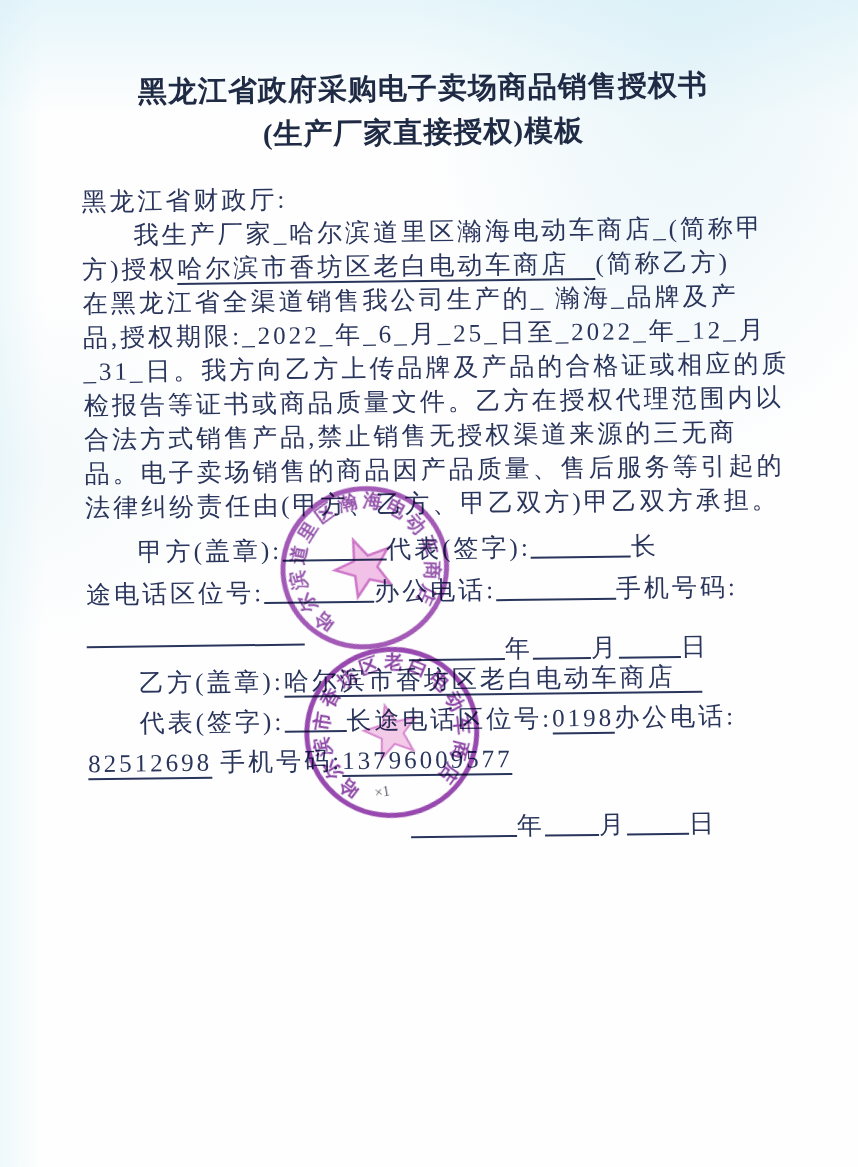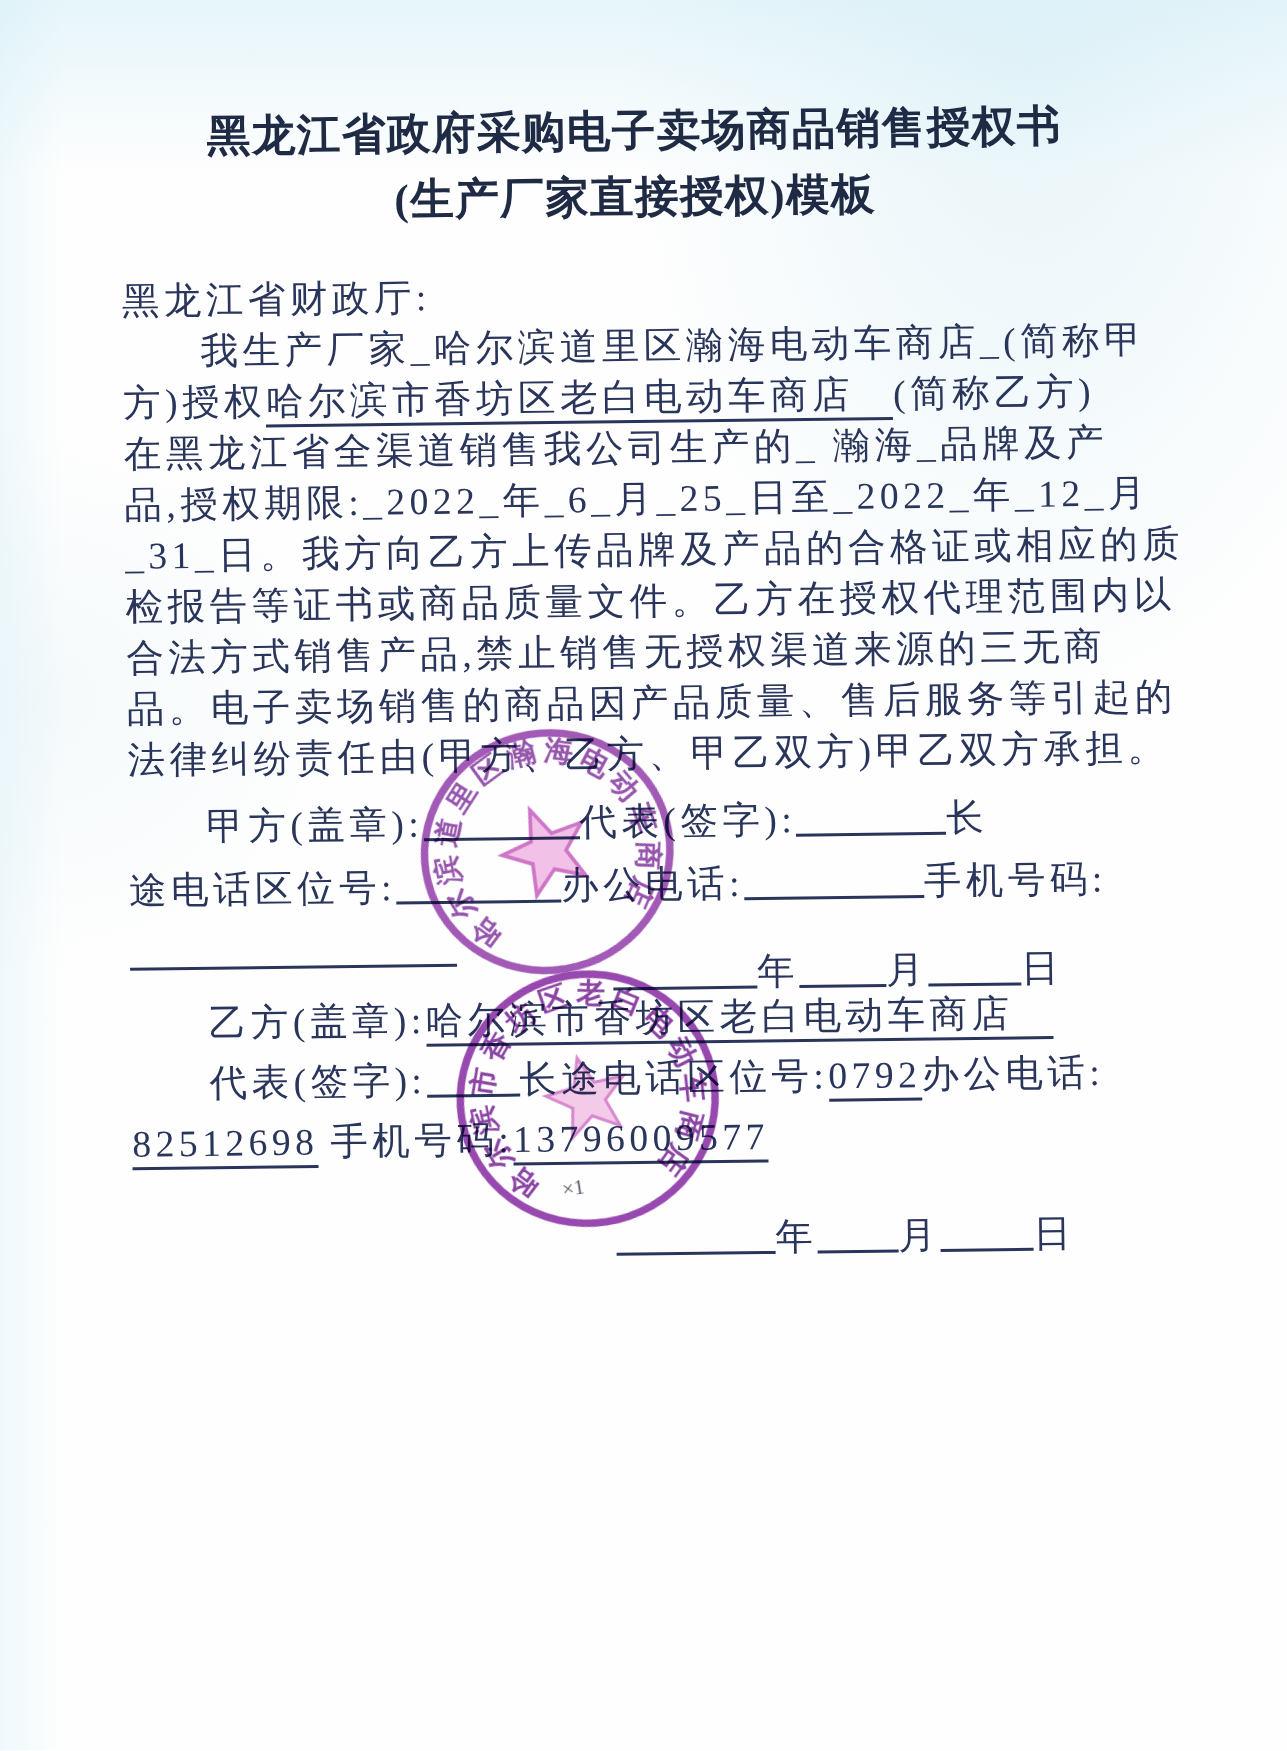--- a/index.html
+++ b/index.html
@@ -77,21 +77,21 @@
 
   <div class="date-a">
     <span class="bl" style="width:96px"></span><span>年</span><span class="bl" style="width:58px"></span><span>月</span><span class="bl" style="width:62px"></span><span>日</span>
   </div>
 
   <div class="pb">
     <div class="ln ind">
       <span>乙方(盖章):</span><span class="u u-ext">哈尔滨市香坊区老白电动车商店</span>
     </div>
     <div class="ln ind">
-      <span>代表(签字):</span><span class="bl" style="width:62px"></span><span>长途电话区位号:</span><span class="u">0792</span><span>办公电话:</span>
+      <span>代表(签字):</span><span class="bl" style="width:62px"></span><span>长途电话区位号:</span><span class="u">0198</span><span>办公电话:</span>
     </div>
     <div class="ln">
       <span class="u">82512698</span> <span>手机号码:</span><span class="u">13796009577</span>
     </div>
   </div>
 
   <div class="date-b">
     <span class="bl" style="width:106px"></span><span>年</span><span class="bl" style="width:54px"></span><span>月</span><span class="bl" style="width:62px"></span><span>日</span>
   </div>
 

